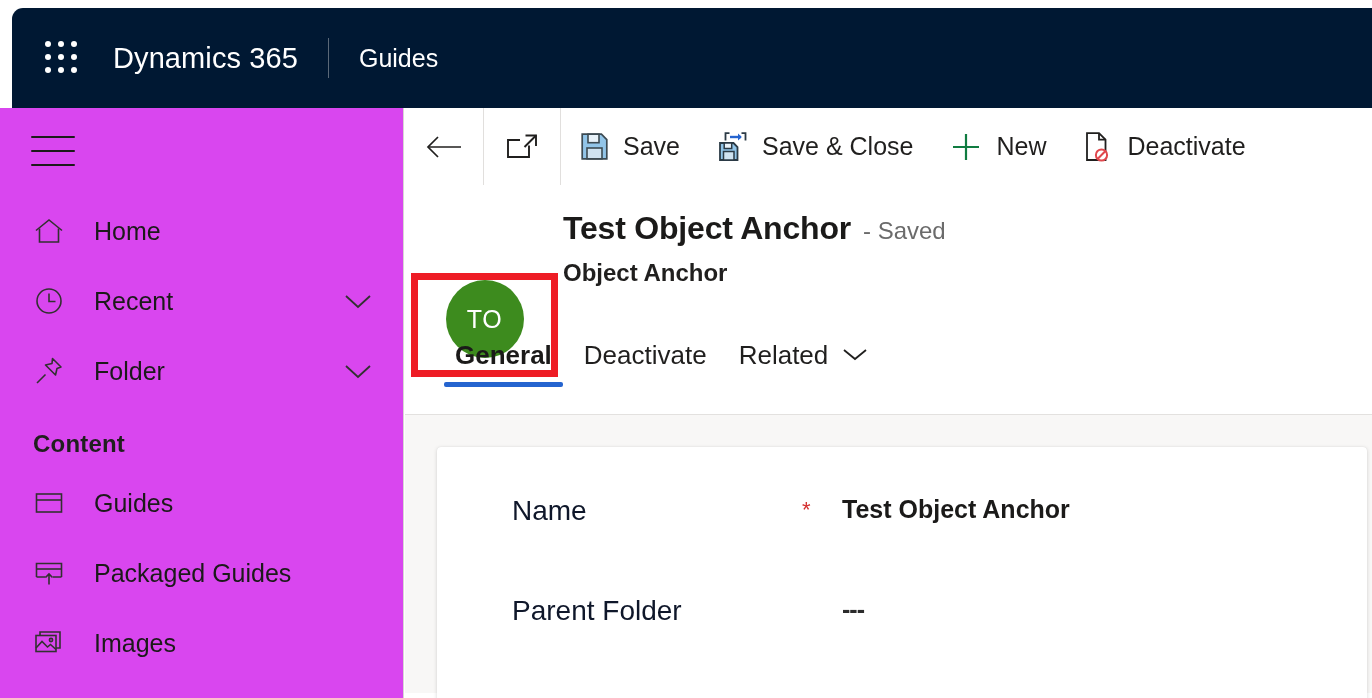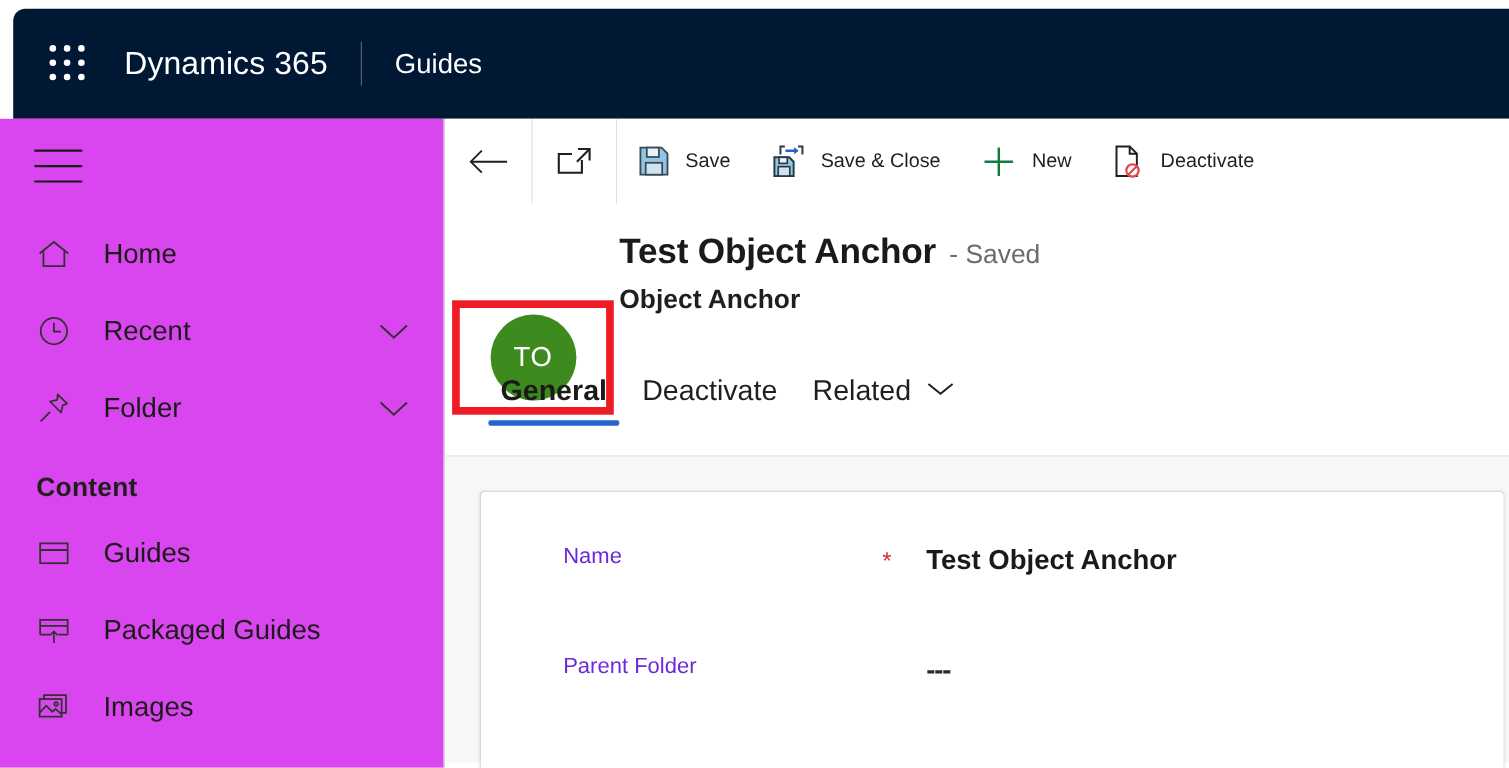--- a/index.html
+++ b/index.html
@@ -82,31 +82,31 @@
   .cmdbar {
     position: relative; height: 77px; width: 100%;
     display: flex; align-items: center;
     background: #ffffff;
   }
   .cmd-sep { width: 1px; height: 77px; background: #e1dfdd; }
   .cmd-btn {
     display: flex; align-items: center; gap: 13px;
     height: 77px; padding: 0 18px; cursor: pointer; white-space: nowrap;
   }
-  .cmd-btn .t { font-size: 18px; color: #201f1e; }
+  .cmd-btn .t { font-size: 25px; color: #201f1e; }
   .cmd-icon { display: flex; align-items: center; justify-content: center; }
 
   
   .rec-header { position: relative; height: 145px; }
   .avatar-wrap {
     position: absolute; left: 6px; top: 88px;
     width: 147px; height: 104px;
     border: 7px solid #ee1c25;
     background: #ffffff;
-    display: flex; align-items: center; justify-content: center;
+    display: flex; align-items: flex-start; justify-content: center;
   }
   .avatar {
     width: 78px; height: 78px; border-radius: 50%;
     background: #3d8b1e;
     display: flex; align-items: center; justify-content: center;
     color: #ffffff; font-size: 25px; font-weight: 400; letter-spacing: .5px;
   }
   .rec-title-block { position: absolute; left: 158px; top: 25px; }
   .rec-title-row { display: flex; align-items: baseline; white-space: nowrap; }
   .rec-title { font-size: 32px; font-weight: 700; color: #1b1a19; letter-spacing: -.2px; }
@@ -137,21 +137,21 @@
     position: relative; height: 278px; background: #f8f7f6; padding: 32px 0 0 32px;
   }
   .card {
     position: relative; width: 930px; height: 260px;
     background: #ffffff; border-radius: 4px;
     box-shadow: 0 1px 4px rgba(0,0,0,.14), 0 0 1px rgba(0,0,0,.12);
     padding: 48px 0 0 75px;
   }
   .field-row { display: flex; align-items: flex-start; height: 100px; }
   .f-label {
-    width: 290px; font-size: 20px; color: #6d28d9; white-space: nowrap;
+    width: 290px; font-size: 28px; color: #0f172a; white-space: nowrap;
   }
   .f-req { width: 40px; color: #d42f2f; font-size: 22px; text-align: left; padding-top: 2px; }
   .f-value { font-size: 25px; font-weight: 700; color: #1b1a19; white-space: nowrap; }
   .f-value.empty { font-weight: 700; color: #2b2b2b; letter-spacing: -1px; }
 </style>
 </head>
 <body>
 
 <div class="app">
 

